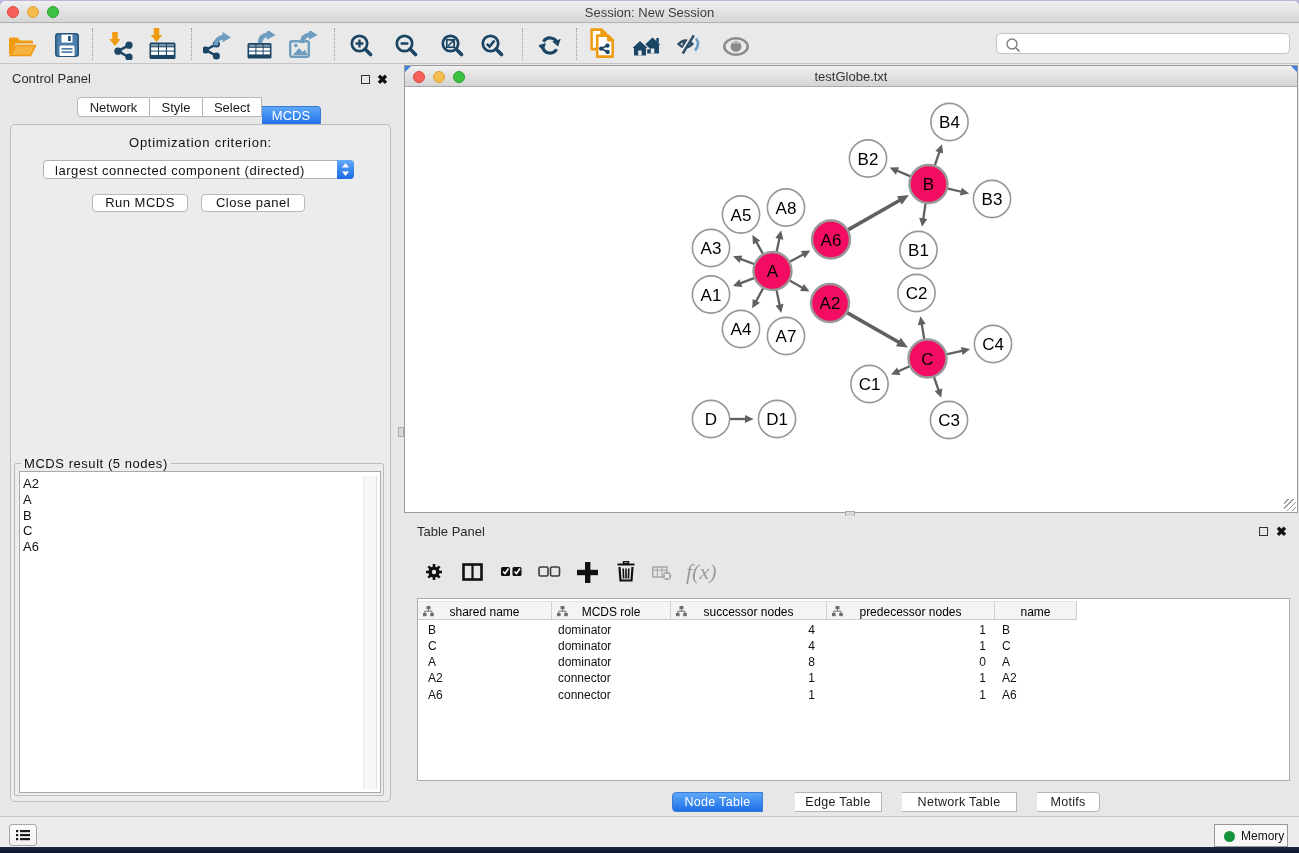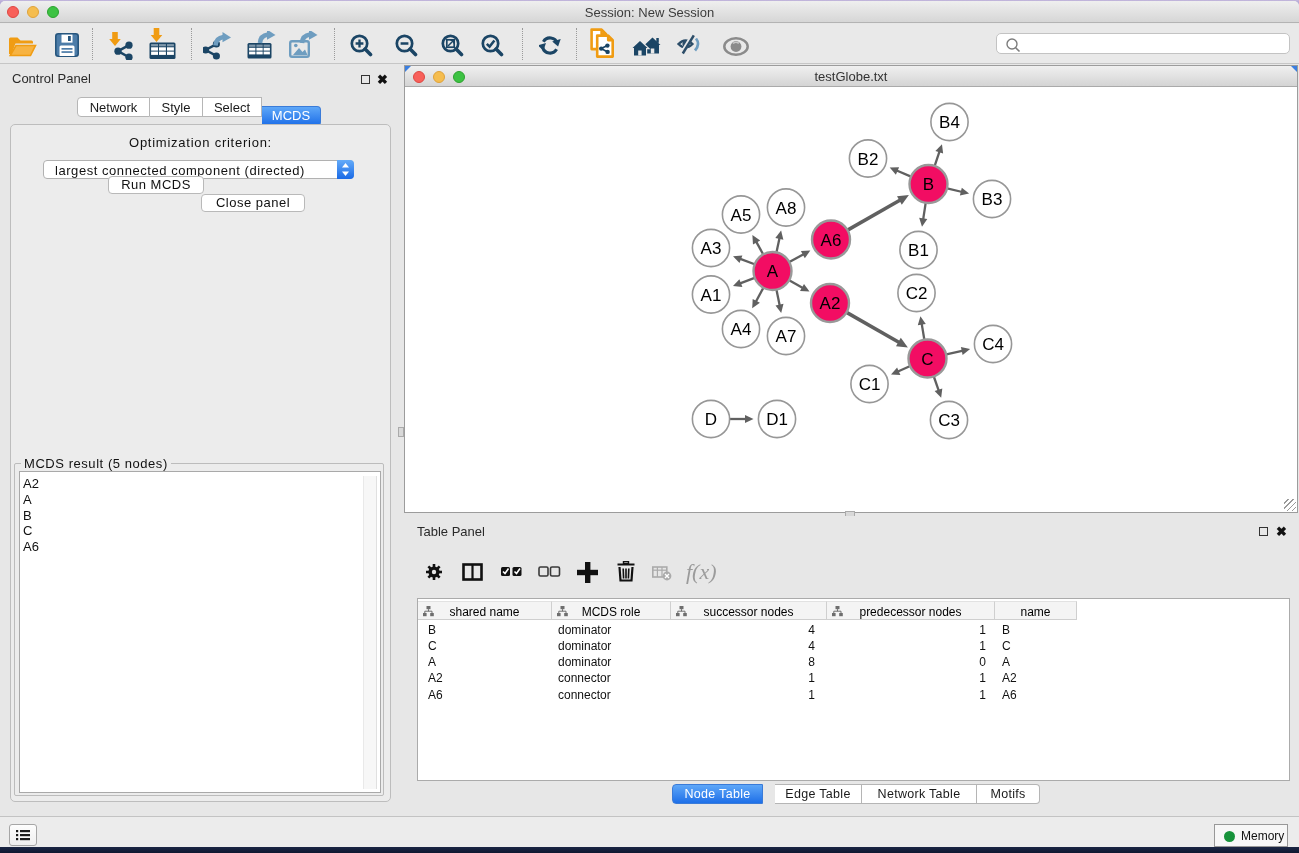--- a/index.html
+++ b/index.html
@@ -59,21 +59,21 @@
 #tpanel { position:absolute; left:404px; top:515px; width:895px; height:300px; background:#e7e7e7; }
 #tpanel .hdr { position:absolute; left:13px; top:8px; font-size:13px; color:#2a2a2a; }
 #ttools { position:absolute; left:13px; top:40px; width:870px; height:32px; }
 #ttable { position:absolute; left:13px; top:82px; width:873px; height:183px; background:#fff; border:1px solid #ababab; }
 #thead { position:absolute; left:0; top:2px; height:19px; width:100%; font-size:12px; color:#000000; }
 .hc { position:absolute; top:0; height:19px; background:#f4f4f4; border-right:1px solid #cfcfcf; border-bottom:1px solid #cfcfcf; border-top:1px solid #e2e2e2;}
 .hc span { position:absolute; width:100%; left:0; text-align:center; top:3px; }
 .hicon { position:absolute; left:5px; top:4px; }
 .trow { position:absolute; font-size:12px; color:#111; height:16.3px; }
 .trow div { position:absolute; top:1px; }
-#ttabs { position:absolute; left:268px; top:268px; height:28px; display:flex; }
+#ttabs { position:absolute; left:268px; top:276px; height:28px; display:flex;gap:20px; }
 .ttab { height:20px; font-size:12.5px; letter-spacing:0.3px; color:#1a1a1a; background:#fff; border:1px solid #b5b5b5;
   display:flex; align-items:center; justify-content:center; border-left:none; }
 .ttab:first-child { border-left:1px solid #b5b5b5; border-radius:4px 0 0 4px; }
 .ttab:last-child { border-radius:0 4px 4px 0; }
 .ttab.sel { background:linear-gradient(#5ea7f8,#1e6fe8); color:#fff; border-color:#3a7bd8; }
 .fl { position:absolute; width:9px; height:9px; border:1.5px solid #333; }
 .cl { position:absolute; font-size:13px; font-weight:bold; color:#111; line-height:10px; }
 #status { position:absolute; left:0; top:815px; width:100%; height:31px; background:#ececec; border-top:1px solid #c3c3c3; }
 #lbtn { position:absolute; left:9px; top:7px; width:28px; height:22px; background:linear-gradient(#fdfdfd,#f0f0f0);
   border:1px solid #a6a6a6; border-radius:3px; }
@@ -244,21 +244,21 @@
     </div>
     <div id="cbox"></div>
     <div id="optlbl">Optimization criterion:</div>
     <div id="combo">
       <div class="txt">largest connected component (directed)</div>
       <div class="step"><svg width="17" height="19">
             <path d="M8.5 3 L12 7.5 L5 7.5 Z" fill="#fff"></path>
             <path d="M8.5 16 L12 11.5 L5 11.5 Z" fill="#fff"></path>
           </svg></div>
     </div>
-    <div class="btn" style="left:92px; top:112px; width:96px;margin-left:16px;">Run MCDS</div>
+    <div class="btn" style="left:92px; top:130px; width:96px;">Run MCDS</div>
     <div class="btn" style="left:201px; top:130px; width:104px;">Close panel</div>
     <div id="gbox">
       <div class="lbl">MCDS result (5 nodes)</div>
       <div id="glist">
         <div class="it">A2</div>
           <div class="it">A</div>
           <div class="it">B</div>
           <div class="it">C</div>
           <div class="it">A6</div>
         <div id="gtrack"></div>

